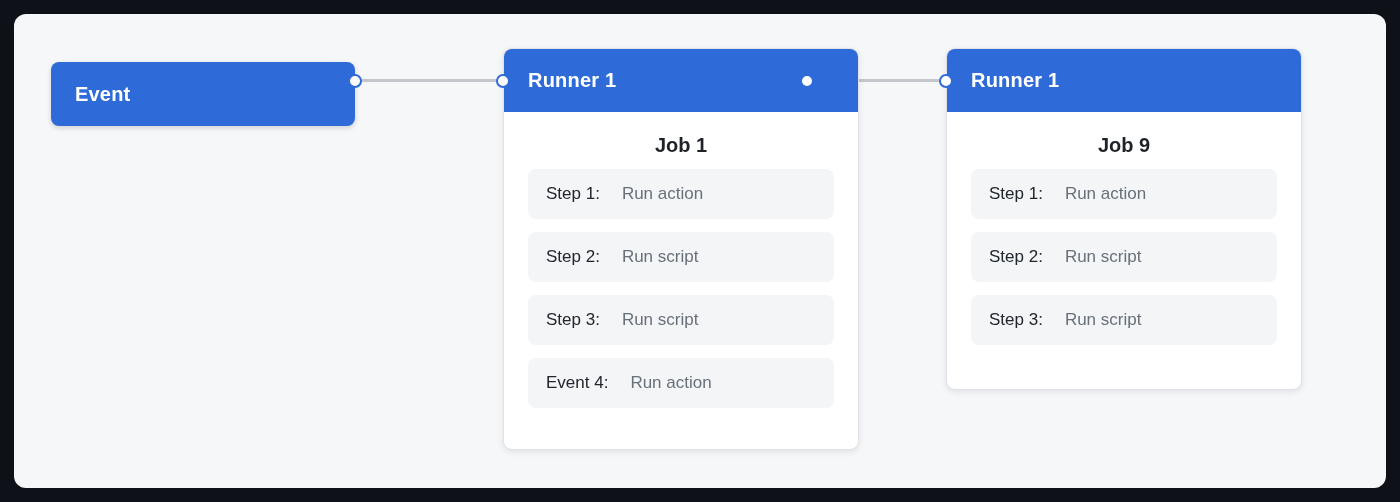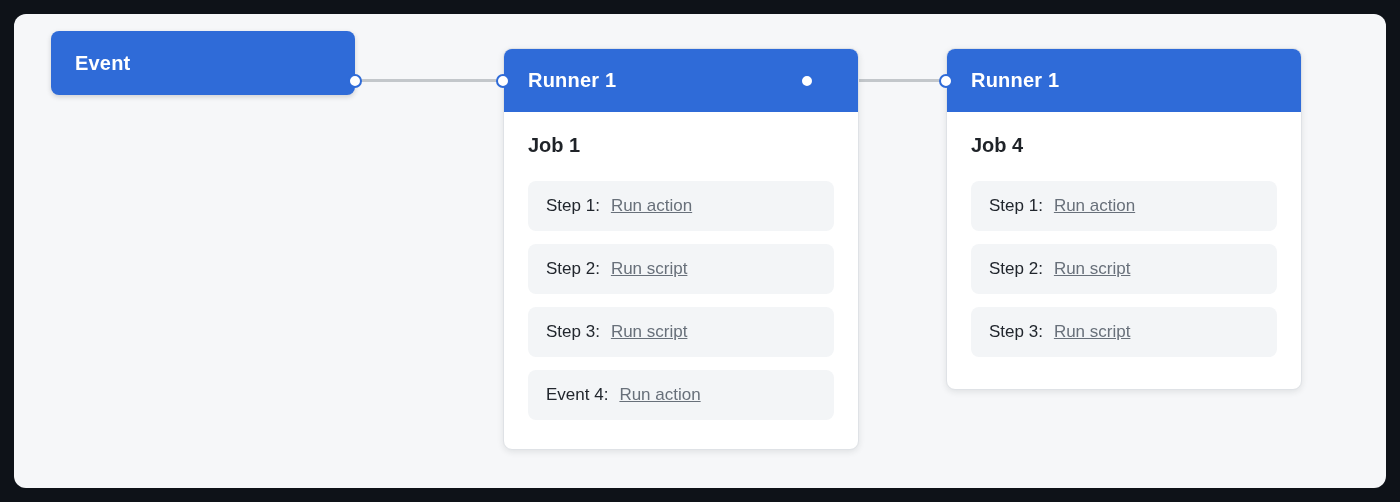--- a/index.html
+++ b/index.html
@@ -30,21 +30,21 @@
     border-radius: 12px;
   }
   .node-header-text {
     color: var(--node-text);
     font-size: 20px;
     font-weight: 700;
     letter-spacing: .2px;
   }
   .event-node {
     position: absolute;
-    left: 37px; top: 17px;
+    left: 37px; top: 48px;
     width: 304px; height: 64px;
     background: var(--node-blue);
     border-radius: 8px;
     display: flex;
     align-items: center;
     padding-left: 24px;
     box-shadow: 0 2px 5px rgba(31,35,40,.18);
     z-index: 1;
   }
   .runner-card {
@@ -70,35 +70,36 @@
     padding-left: 25px;
   }
   .runner-body {
     padding: 21px 24px 0 24px;
   }
   .job-title {
     color: var(--job-title);
     font-size: 20px;
     font-weight: 700;
     line-height: 24px;
-    margin-bottom: 24px;
+    margin-bottom: 12px;
+    text-align: center;
   }
   .steps { display: flex; flex-direction: column; gap: 13px; }
   .step-row {
     height: 50px;
     background: var(--step-bg);
     border-radius: 8px;
     display: flex;
     align-items: center;
     padding-left: 18px;
     font-size: 17px;
     white-space: nowrap;
   }
   .step-label { color: var(--step-label); font-weight: 500; }
-  .step-action { color: var(--step-value); font-weight: 400; margin-left: 11px; text-decoration: underline; }
+  .step-action { color: var(--step-value); font-weight: 400; margin-left: 22px; }
   .connector-line {
     position: absolute;
     top: 65px;
     height: 3px;
     background: var(--connector);
     z-index: 0;
   }
   .connector-line.c1 { left: 341px; width: 148px; }
   .connector-line.c2 { left: 793px; width: 139px; }
   .connector-dot {
@@ -156,21 +157,21 @@
         </div>
       </div>
     </div>
   </div>
 
   <div class="runner-card r2">
     <div class="runner-header">
       <span class="node-header-text">Runner 1</span>
     </div>
     <div class="runner-body">
-      <div class="job-title">Job 4</div>
+      <div class="job-title">Job 9</div>
       <div class="steps">
         <div class="step-row">
           <span class="step-label">Step 1:</span>
           <span class="step-action">Run action</span>
         </div>
         <div class="step-row">
           <span class="step-label">Step 2:</span>
           <span class="step-action">Run script</span>
         </div>
         <div class="step-row">

